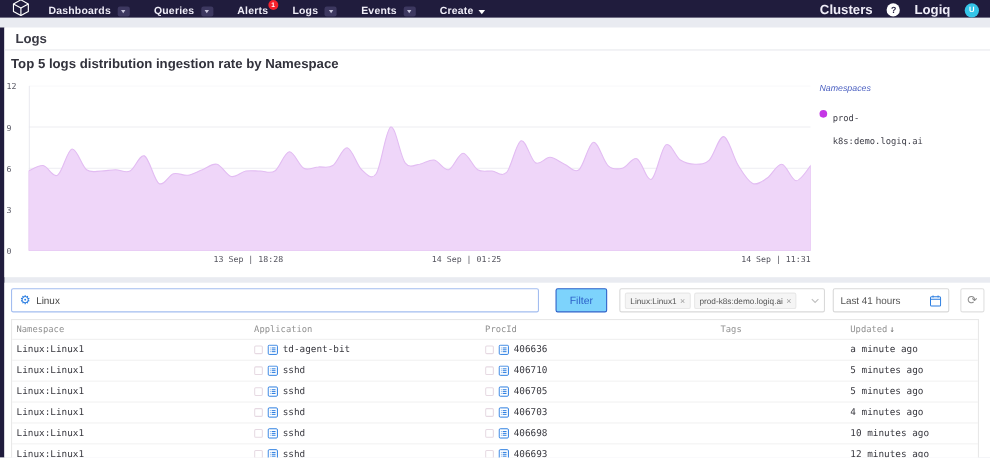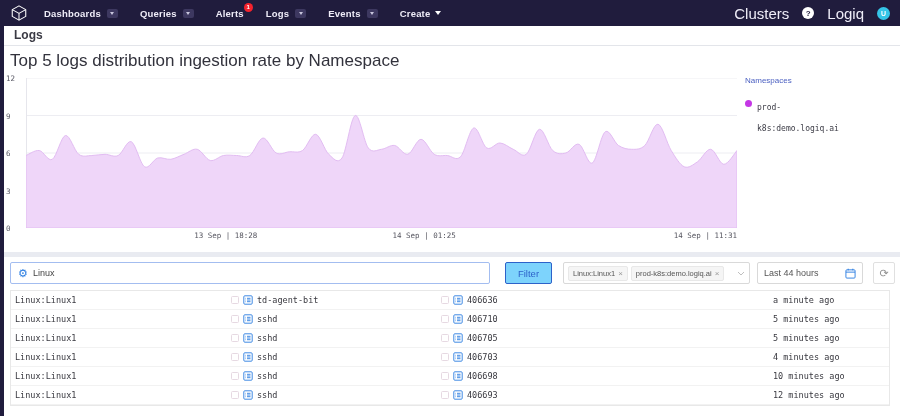--- a/index.html
+++ b/index.html
@@ -1,56 +1,56 @@
 <!DOCTYPE html>
 <html><head>
 <meta charset="utf-8">
 <style>
   * { margin:0; padding:0; box-sizing:border-box; }
   html,body { width:900px; height:416px; overflow:hidden; }
   body { position:relative; background:#e9ebf1; font-family:"Liberation Sans",sans-serif; }
 
   
-  .navbar { position:absolute; top:0; left:0; right:0; height:26px; background:#201c3d;
-            display:flex; align-items:center; padding:0 10px; z-index:10; }
+  .navbar { position:absolute; top:0; left:0; right:0; height:16px; background:#201c3d;
+            display:flex; align-items:flex-end; padding:0 10px; z-index:10; }
   .logo { width:18px; height:18px; margin-right:16px; flex:0 0 auto; }
   .nav-items { display:flex; align-items:center; gap:22px; }
   .nav-item { display:flex; align-items:center; color:#efedf8; font-size:9.5px; font-weight:bold;
               letter-spacing:.2px; cursor:pointer; position:relative; }
   .nav-chip { display:inline-flex; align-items:center; justify-content:center; width:11px; height:9px;
               background:#3d3860; border-radius:2px; margin-left:6px; }
   .caret { width:0; height:0; border-left:2.5px solid transparent; border-right:2.5px solid transparent;
            border-top:3px solid #c9c6dd; display:inline-block; }
   .caret-lg { border-left-width:3.5px; border-right-width:3.5px; border-top:4px solid #ffffff; margin-left:5px; }
   .nav-badge { position:absolute; top:-5px; right:-9px; min-width:9px; height:9px; padding:0 2px;
                background:#f5222d; color:#fff; border-radius:5px; font-size:6px; font-weight:bold;
                display:flex; align-items:center; justify-content:center; }
   .nav-right { margin-left:auto; display:flex; align-items:center; gap:13px; }
-  .nav-right .txt { color:#efedf8; font-size:15px; font-weight:normal; cursor:pointer; }
+  .nav-right .txt { color:#efedf8; font-size:12px; font-weight:bold; cursor:pointer; }
   .help-circle { width:12px; height:12px; border-radius:50%; background:#ffffff; color:#201c3d;
                  font-size:8px; font-weight:bold; display:flex; align-items:center; justify-content:center; cursor:pointer; }
   .avatar { width:13px; height:13px; border-radius:50%; background:#35c5e8; color:#fff; font-size:7px;
             font-weight:bold; display:flex; align-items:center; justify-content:center; cursor:pointer; }
 
   .left-strip { position:absolute; top:25px; left:0; width:4px; bottom:0; background:#201c3d; }
 
   
   .page-header { position:absolute; top:25px; left:4px; right:0; height:21px; background:#ffffff;
                  border-bottom:1px solid #e3e5ea; display:flex; align-items:center; padding-left:10px; }
   .page-title { font-size:12px; font-weight:bold; color:#3a3a44; }
 
   
   .card-chart { position:absolute; top:46px; left:4px; right:0; height:206px; background:#ffffff; }
-  .chart-subtitle { position:absolute; top:5px; left:6px; font-size:17px; font-weight:normal; color:#32323c; }
+  .chart-subtitle { position:absolute; top:5px; left:6px; font-size:12px; font-weight:bold; color:#32323c; }
   .plot { position:absolute; left:22px; top:32px; width:711px; height:150px; }
   .ylabel { position:absolute; width:16px; font-family:"DejaVu Sans Mono",monospace;
             font-size:7.5px; color:#5a5a66; }
   .xlabel { position:absolute; top:185px; font-family:"DejaVu Sans Mono",monospace; font-size:7.5px; color:#55555f; white-space:nowrap; }
   .legend { position:absolute; left:741px; top:30px; width:152px; }
-  .legend-title { font-size:8px; color:#4a5fc1; }
+  .legend-title { font-size:8px; color:#4a5fc1;font-style:italic; }
   .legend-item { display:flex; margin-top:12px; cursor:pointer; }
   .legend-dot { width:7px; height:7px; border-radius:50%; margin:3px 5px 0 0; flex:0 0 auto; }
   .legend-label { font-family:"DejaVu Sans Mono",monospace; font-size:8px; color:#3c3c46;
                   line-height:21px; width:92px; overflow-wrap:break-word; }
 
   
   .card-main { position:absolute; top:257px; left:4px; right:0; height:200px; background:#ffffff; }
   .search-box { position:absolute; left:6px; top:5px; width:480px; height:22px; border:1px solid #a3bdf0;
                 border-radius:2px; background:#fff; display:flex; align-items:center; padding:0 7px; gap:5px; }
   .gear { color:#2a7de1; font-size:11px; line-height:1; }
@@ -194,31 +194,38 @@
           <span class="x">×</span>
         </span>
       </span>
     <span class="sel-arrow">
       <svg width="8" height="5" viewBox="0 0 8 5">
           <polyline points="1,1 4,4 7,1" fill="none" stroke="#bfbfbf" stroke-width="1"></polyline>
         </svg>
     </span>
   </div>
   <div class="time-range">
-    <span class="tr-text">Last 44 hours</span>
+    <span class="tr-text">Last 41 hours</span>
     <svg width="11" height="11" viewBox="0 0 12 12" fill="none" stroke="#2a7de1" stroke-width="1">
       <rect x="1" y="2" width="10" height="9" rx="1"></rect>
         <line x1="1" y1="4.5" x2="11" y2="4.5"></line>
       <line x1="3.5" y1="0.8" x2="3.5" y2="2.6"></line>
         <line x1="8.5" y1="0.8" x2="8.5" y2="2.6"></line>
     </svg>
   </div>
   <div class="refresh-btn">⟳</div>
 
   <div class="table">
+    <div class="trow thead" id="thead">
+        <span class="hcell">Namespace</span>
+        <span class="hcell">Application</span>
+        <span class="hcell">ProcId</span>
+        <span class="hcell">Tags</span>
+        <span class="hcell">Updated<span class="sort-arrow">↓</span></span>
+      </div>
     <div class="tbody" id="tbody">
         <div class="trow">
           <span class="cell">Linux:Linux1</span>
           <span class="cell">
             <span class="checkbox"></span>
             <svg class="doc-icon" width="10" height="10" viewBox="0 0 10 10" fill="none" stroke="#2a7de1" stroke-width="0.9">
               <rect x="0.8" y="0.8" width="8.4" height="8.4" rx="1"></rect>
               <line x1="4" y1="3.3" x2="7.5" y2="3.3"></line>
               <line x1="4" y1="5" x2="7.5" y2="5"></line>
               <line x1="4" y1="6.7" x2="7.5" y2="6.7"></line>

